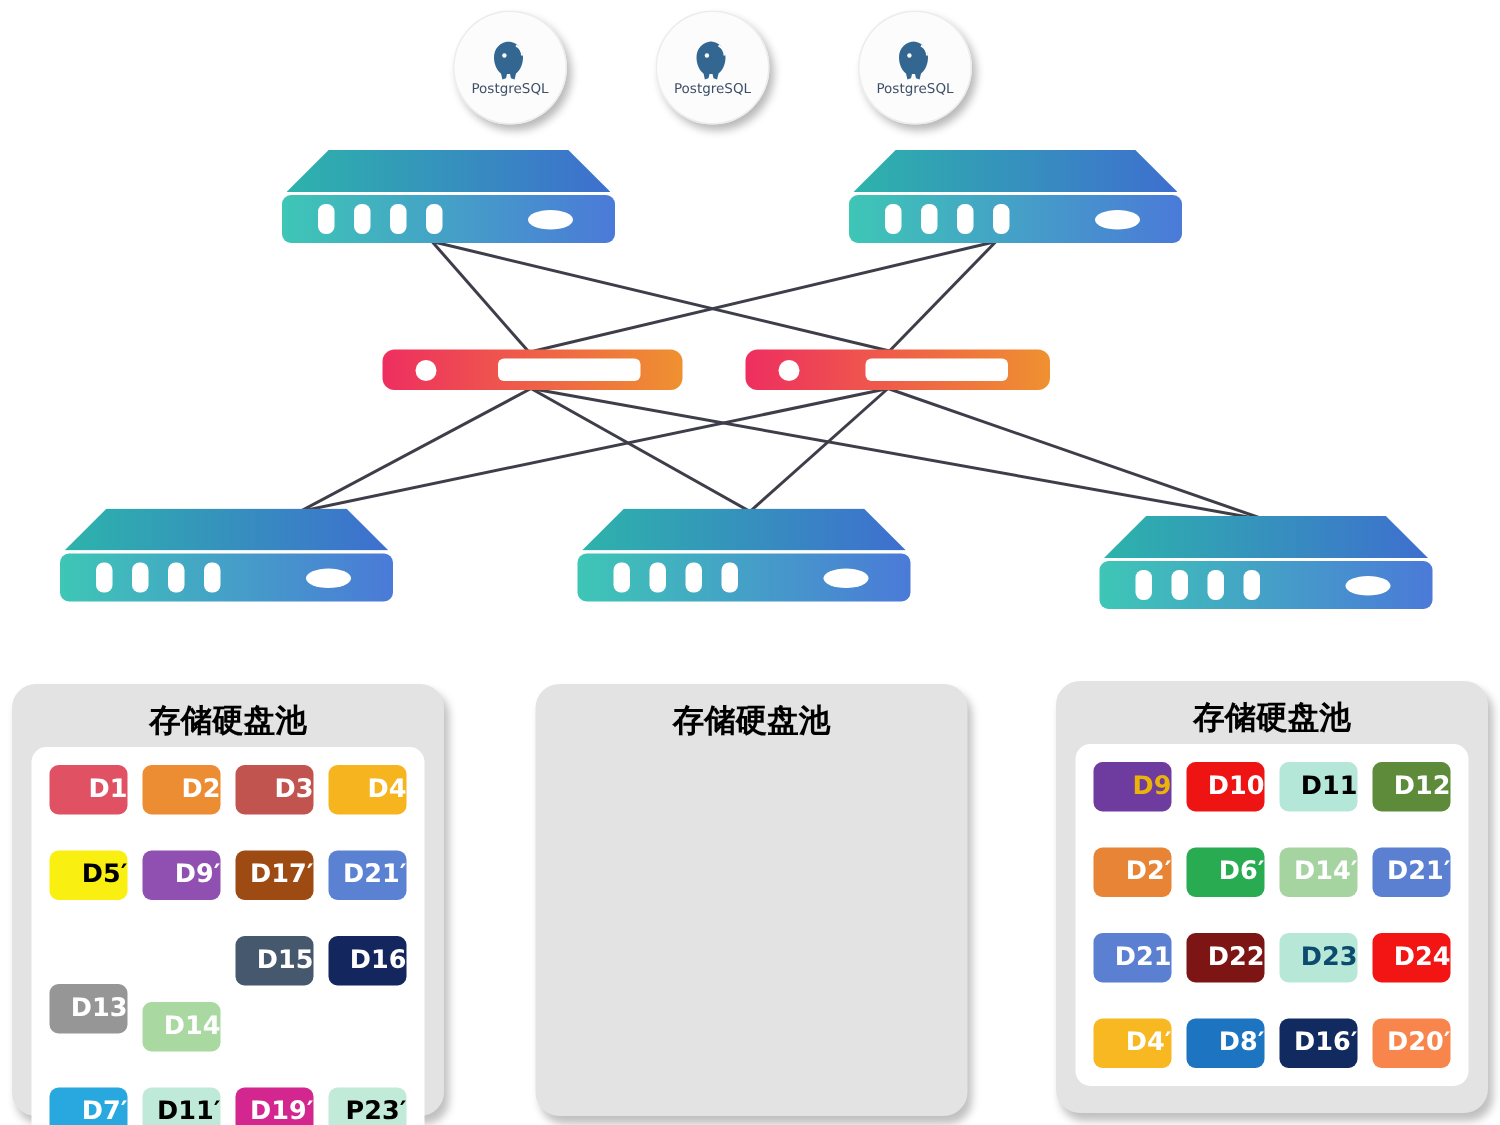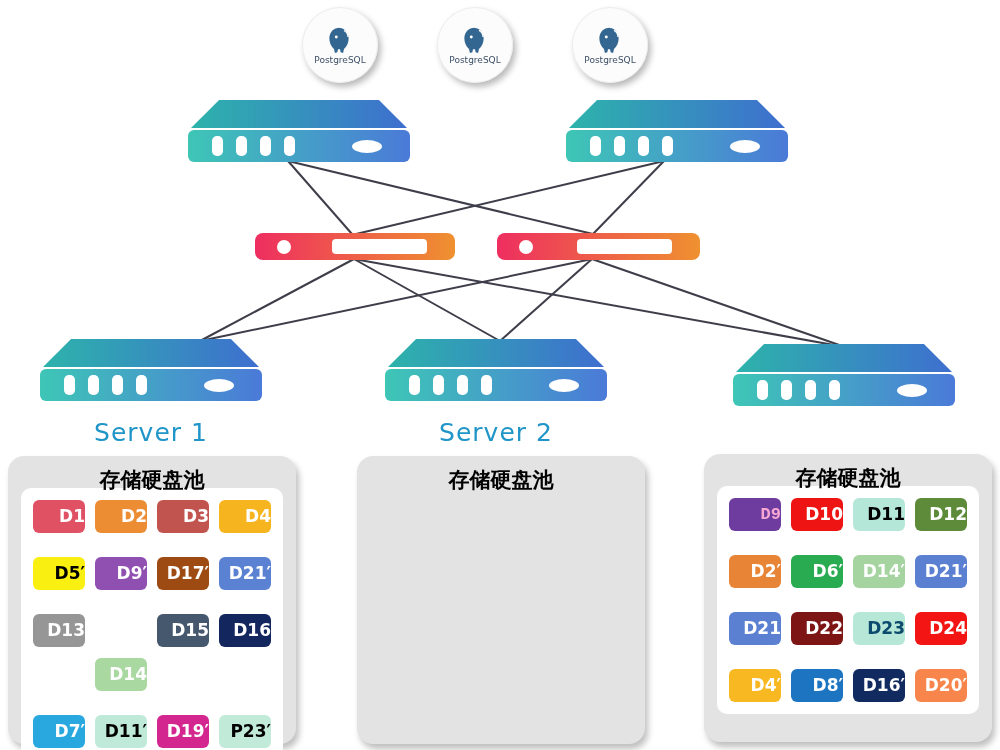--- a/index.html
+++ b/index.html
@@ -41,21 +41,21 @@
                margin-left:auto; margin-right:28px; }
 
   
   .srv-label { position:absolute; width:222px; text-align:center; z-index:2;
                font-size:25px; color:#1f95c8; letter-spacing:1px; }
 
   
   .pool { position:absolute; width:288px; height:288px; background:#e3e3e3;
           border-radius:16px; z-index:2; box-shadow:3px 5px 6px rgba(0,0,0,.25); }
   .pool-title { text-align:center; font-size:21px; font-weight:bold; color:#000;
-                padding-top:10px; height:32px; }
+                padding-top:10px; height:42px; }
   .pool-grid { margin:0 13px; background:#fff; border-radius:10px;
                padding:12px 11px; display:grid;
                grid-template-columns:repeat(4,52px); column-gap:10px; row-gap:24px;
                justify-content:center; }
   .chip { height:33px; line-height:33px; border-radius:6px; text-align:right;
           font-size:17px; font-weight:bold; }
 </style>
 </head>
 <body>
 
@@ -159,51 +159,49 @@
     <div class="lid"></div>
     <div class="front">
       <span class="port"></span>
       <span class="port"></span>
       <span class="port"></span>
       <span class="port"></span>
       <span class="led"></span>
     </div>
   </div>
 
-  <div class="srv-label" style="left:40px;  top:418px;">Server 1</div>
-  <div class="srv-label" style="left:385px; top:418px;">Server 2</div>
 
   <div class="pool" style="left:8px; top:456px;">
     <div class="pool-title">存储硬盘池</div>
     <div class="pool-grid">
         <div class="chip" style="background: rgb(224, 82, 99); color: rgb(255, 255, 255);">D1</div>
         <div class="chip" style="background: rgb(236, 140, 51); color: rgb(255, 255, 255);">D2</div>
         <div class="chip" style="background: rgb(194, 84, 80); color: rgb(255, 255, 255);">D3</div>
         <div class="chip" style="background: rgb(246, 181, 30); color: rgb(255, 255, 255);">D4</div>
         <div class="chip" style="background: rgb(249, 240, 17); color: rgb(0, 0, 0);">D5′</div>
         <div class="chip" style="background: rgb(143, 80, 178); color: rgb(255, 255, 255);">D9′</div>
         <div class="chip" style="background: rgb(157, 75, 19); color: rgb(255, 255, 255);">D17′</div>
         <div class="chip" style="background: rgb(91, 130, 210); color: rgb(255, 255, 255);">D21′</div>
-        <div class="chip" style="background: rgb(150, 150, 150); color: rgb(255, 255, 255);">D13</div>
+        <div class="chip" style="background: rgb(150, 150, 150); color: rgb(255, 255, 255); margin-top: 32px;">D13</div>
         <div class="chip" style="background: rgb(169, 216, 161); color: rgb(255, 255, 255); margin-top: 44px;">D14</div>
         <div class="chip" style="background: rgb(70, 88, 109); color: rgb(255, 255, 255);">D15</div>
         <div class="chip" style="background: rgb(19, 38, 94); color: rgb(255, 255, 255);">D16</div>
         <div class="chip" style="background: rgb(41, 168, 224); color: rgb(255, 255, 255);">D7′</div>
         <div class="chip" style="background: rgb(191, 234, 217); color: rgb(0, 0, 0);">D11′</div>
         <div class="chip" style="background: rgb(211, 38, 142); color: rgb(255, 255, 255);">D19′</div>
         <div class="chip" style="background: rgb(194, 234, 217); color: rgb(0, 0, 0);">P23′</div>
       </div>
   </div>
   <div class="pool" style="left:357px; top:456px;">
     <div class="pool-title">存储硬盘池</div>
   </div>
   <div class="pool" style="left:704px; top:454px;">
     <div class="pool-title">存储硬盘池</div>
     <div class="pool-grid">
-        <div class="chip" style="background: rgb(110, 59, 159); color: #f9a8d4; font-family: Liberation Mono, monospace;">D9</div>
+        <div class="chip" style="background: rgb(110, 59, 159); color: #eab308;">D9</div>
         <div class="chip" style="background: rgb(238, 20, 20); color: rgb(255, 255, 255);">D10</div>
         <div class="chip" style="background: rgb(181, 231, 216); color: rgb(0, 0, 0);">D11</div>
         <div class="chip" style="background: rgb(93, 139, 57); color: rgb(255, 255, 255);">D12</div>
         <div class="chip" style="background: rgb(232, 132, 53); color: rgb(255, 255, 255);">D2′</div>
         <div class="chip" style="background: rgb(40, 171, 81); color: rgb(255, 255, 255);">D6′</div>
         <div class="chip" style="background: rgb(165, 212, 161); color: rgb(255, 255, 255);">D14′</div>
         <div class="chip" style="background: rgb(91, 128, 209); color: rgb(255, 255, 255);">D21′</div>
         <div class="chip" style="background: rgb(91, 128, 209); color: rgb(255, 255, 255);">D21</div>
         <div class="chip" style="background: rgb(125, 21, 21); color: rgb(255, 255, 255);">D22</div>
         <div class="chip" style="background: rgb(183, 231, 215); color: #0c4a6e;">D23</div>

